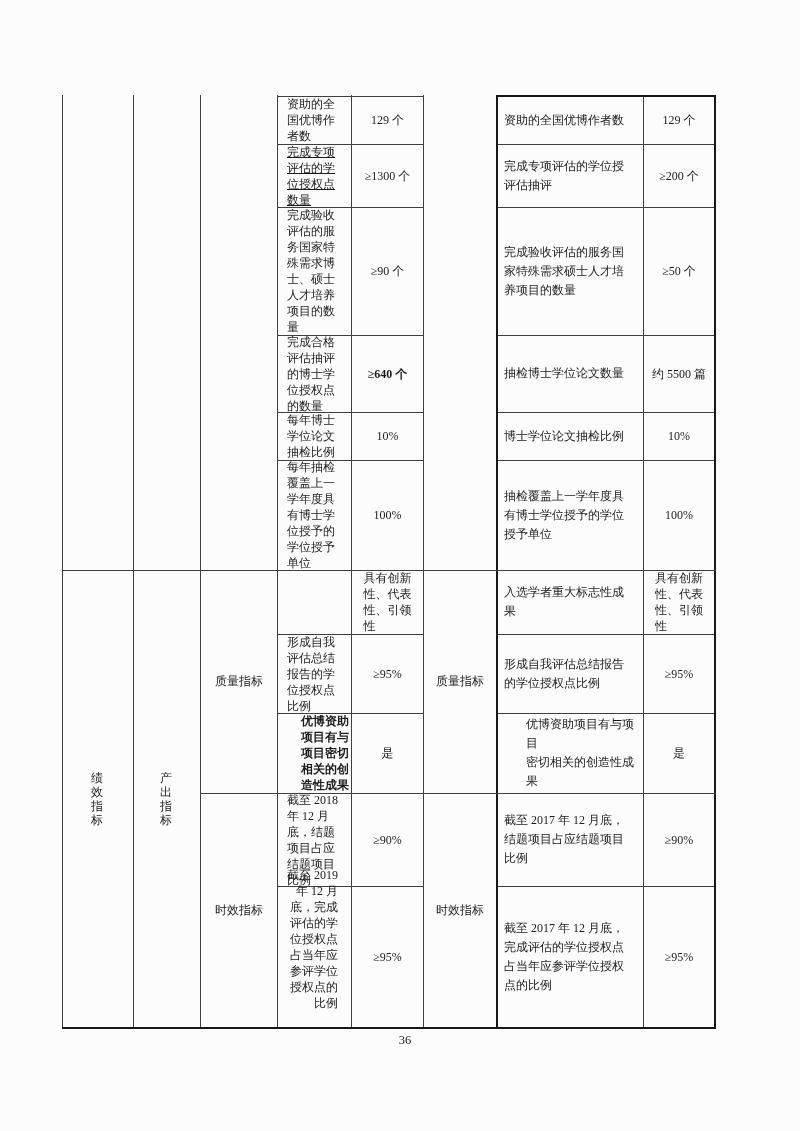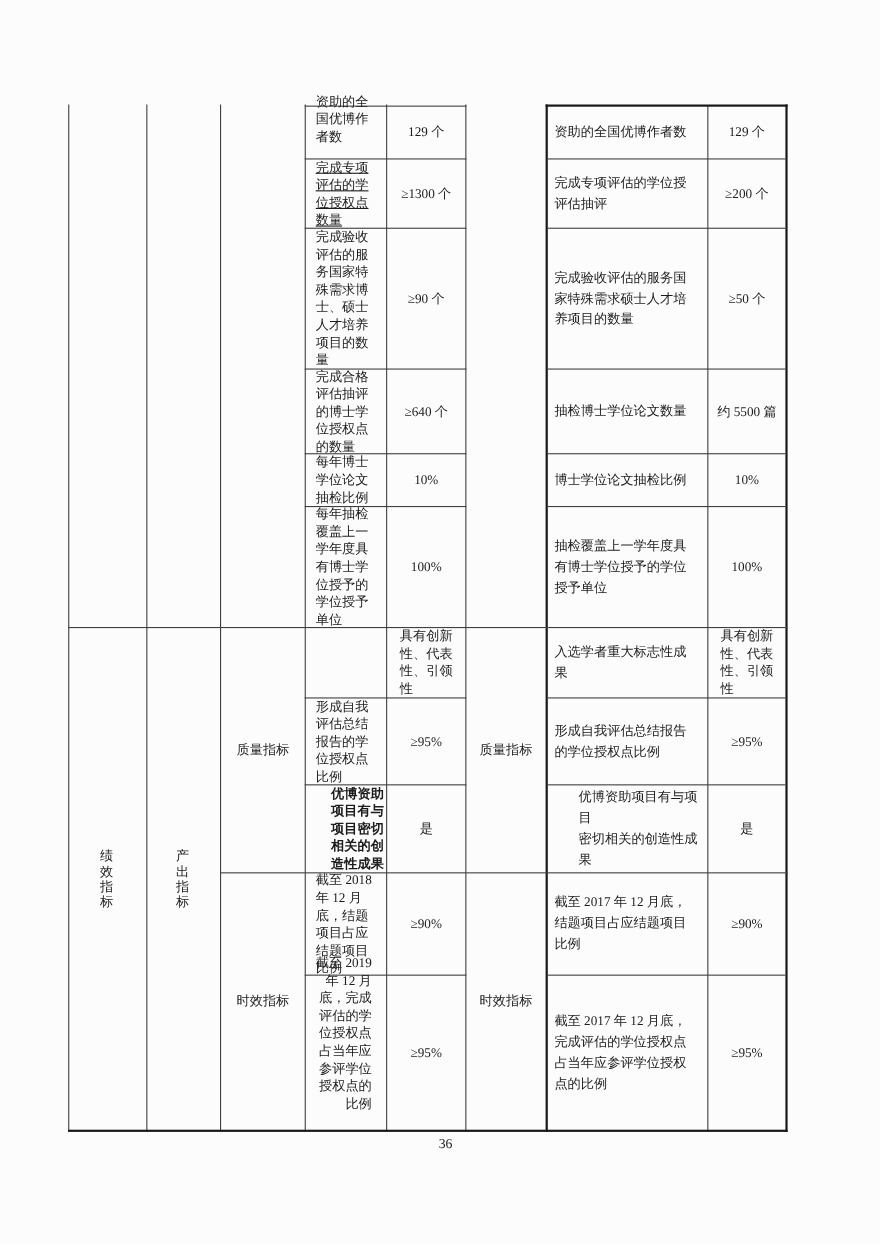--- a/index.html
+++ b/index.html
@@ -79,21 +79,21 @@
 
   <div class="cell vtext" style="left:89px;top:570px;width:16px;height:458px;justify-content:center;">绩效指标</div>
   <div class="cell vtext" style="left:158px;top:570px;width:16px;height:458px;justify-content:center;">产出指标</div>
 
   <div class="cell c-center grouplabel" style="left:201px;top:571px;width:76px;height:221px;">质量指标</div>
   <div class="cell c-center grouplabel" style="left:201px;top:794px;width:76px;height:233px;">时效指标</div>
 
   <div class="cell c-center grouplabel" style="left:424px;top:571px;width:72px;height:221px;">质量指标</div>
   <div class="cell c-center grouplabel" style="left:424px;top:794px;width:72px;height:233px;">时效指标</div>
 
-  <div class="cell c-left pre name-l" style="left:278px;top:84px;width:73px;height:48px;">资助的全
+  <div class="cell c-left pre name-l" style="left:278px;top:96px;width:73px;height:48px;">资助的全
 国优博作
 者数</div>
   <div class="cell c-left pre name-l" style="left:278px;top:144px;width:73px;height:63px;text-decoration:underline;">完成专项
 评估的学
 位授权点
 数量</div>
   <div class="cell c-left pre name-l" style="left:278px;top:207px;width:73px;height:128px;">完成验收
 评估的服
 务国家特
 殊需求博
@@ -138,21 +138,21 @@
 评估的学
 位授权点
 占当年应
 参评学位
 授权点的
 比例</div>
 
   <div class="cell c-center pre val" style="left:352px;top:96px;width:71px;height:48px;">129 个</div>
   <div class="cell c-center pre val" style="left:352px;top:144px;width:71px;height:63px;">≥1300 个</div>
   <div class="cell c-center pre val" style="left:352px;top:207px;width:71px;height:128px;">≥90 个</div>
-  <div class="cell c-center pre val" style="left:352px;top:335px;width:71px;height:77px;">≥640 个</div>
+  <div class="cell c-center pre val" style="left:352px;top:335px;width:71px;height:77px;font-weight:bold;">≥640 个</div>
   <div class="cell c-center pre val" style="left:352px;top:412px;width:71px;height:48px;">10%</div>
   <div class="cell c-center pre val" style="left:352px;top:460px;width:71px;height:110px;">100%</div>
   <div class="cell c-center pre val" style="left:352px;top:570px;width:71px;height:64px;">具有创新
 性、代表
 性、引领
 性</div>
   <div class="cell c-center pre val" style="left:352px;top:634px;width:71px;height:79px;">≥95%</div>
   <div class="cell c-center pre val" style="left:352px;top:713px;width:71px;height:80px;">是</div>
   <div class="cell c-center pre val" style="left:352px;top:793px;width:71px;height:93px;">≥90%</div>
   <div class="cell c-center pre val" style="left:352px;top:886px;width:71px;height:142px;">≥95%</div>

